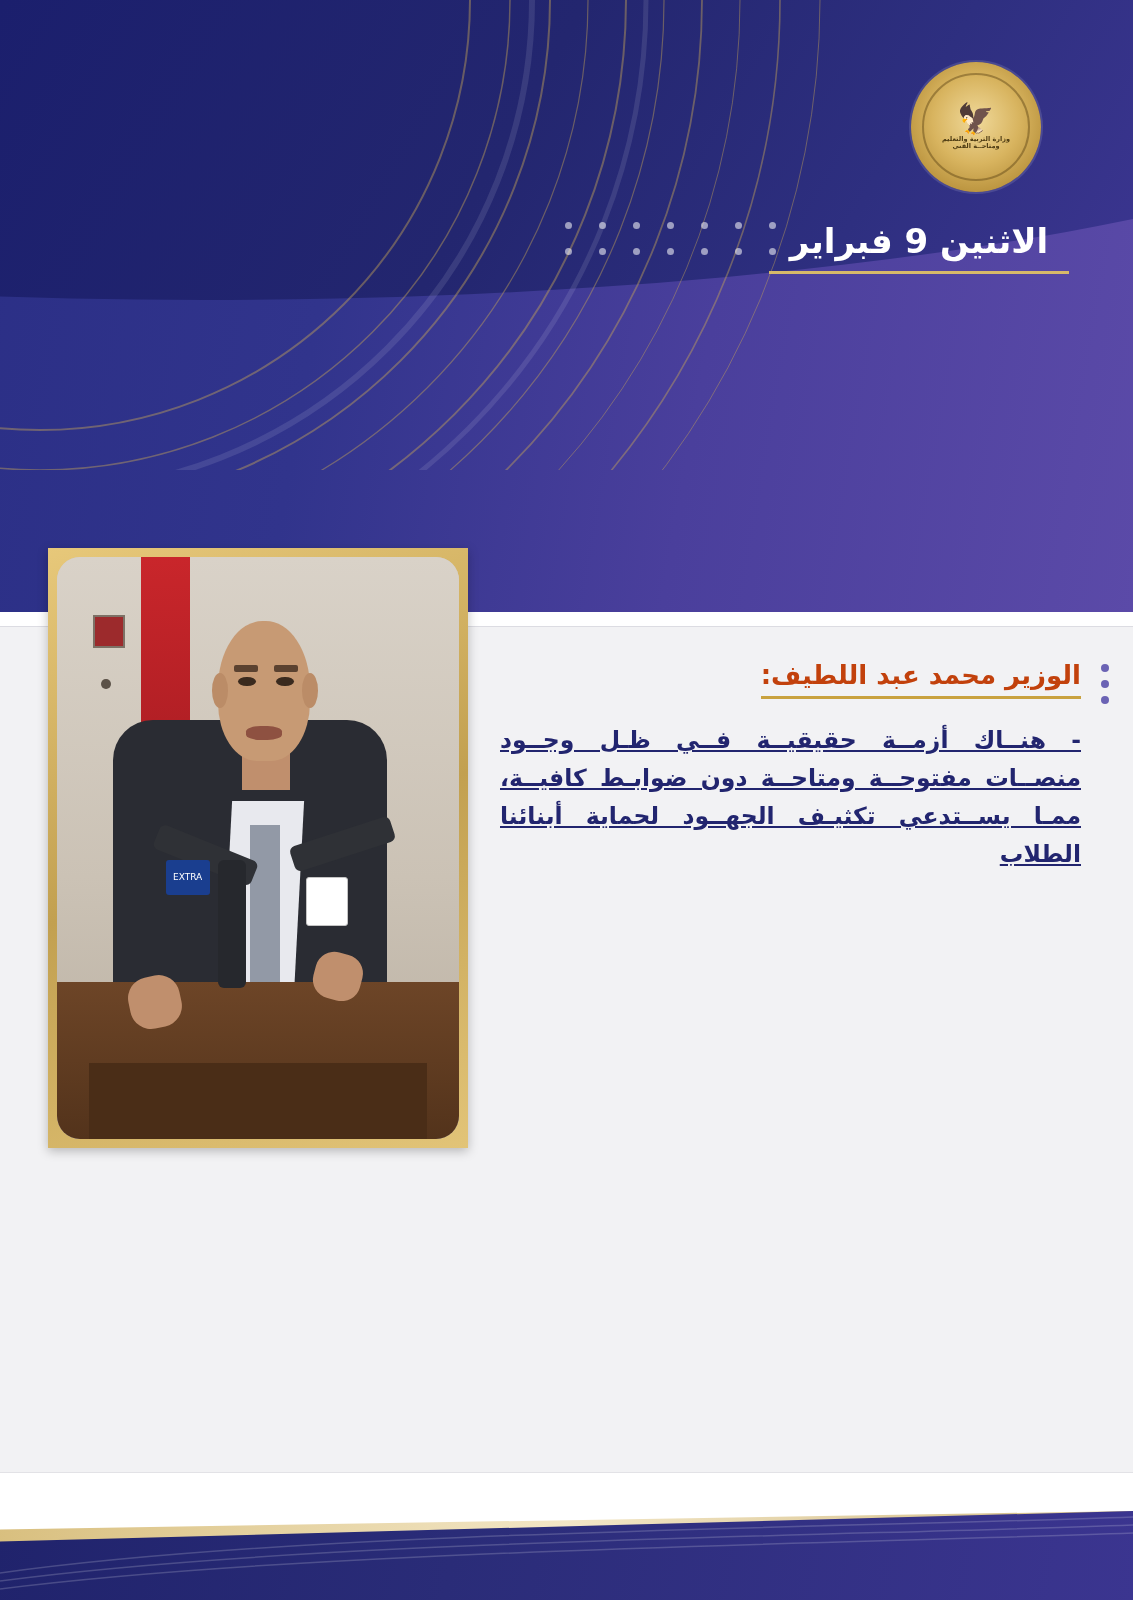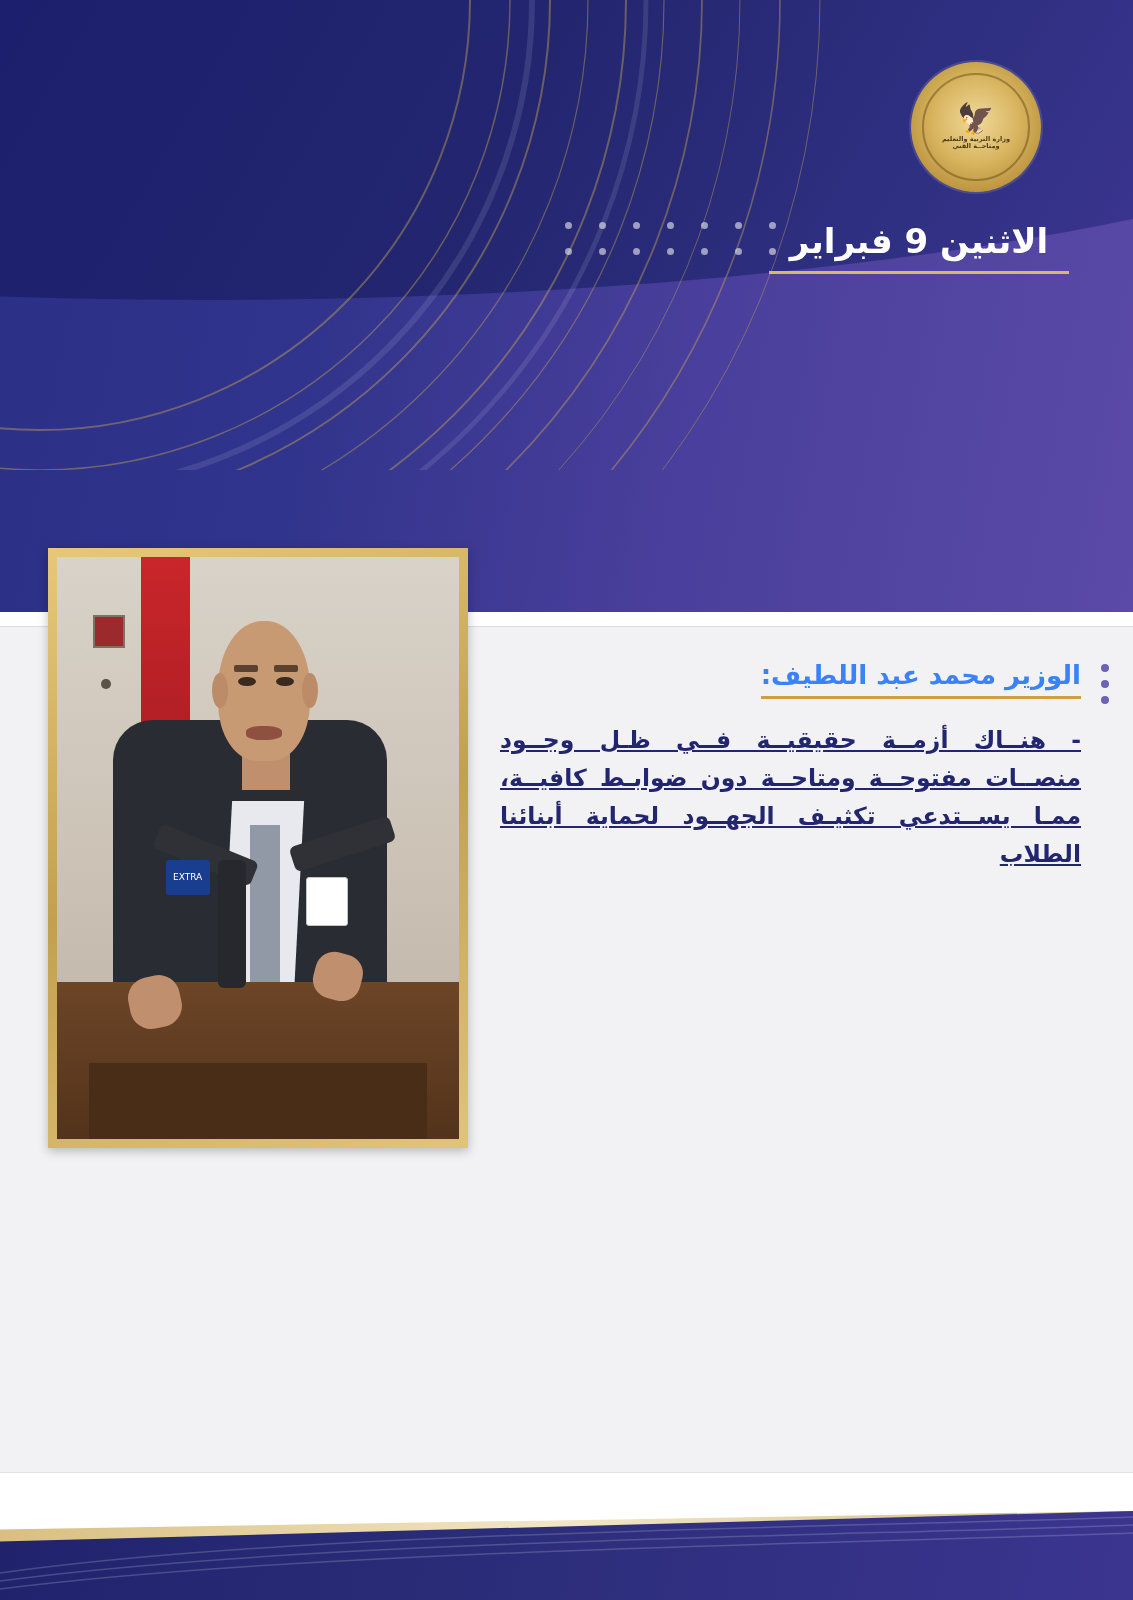--- a/index.html
+++ b/index.html
@@ -145,20 +145,21 @@
     background: linear-gradient(160deg,#e7c87a,#c2a050 50%,#e2c478);
     padding: 9px;
     box-sizing: border-box;
     box-shadow: 0 3px 10px rgba(0,0,0,.25);
   }
   .photo {
     position: relative;
     width: 100%; height: 100%;
     overflow: hidden;
     background: #cfc6bb;
+    border-radius: 23px;
   }
   
   .ph-wall  { position:absolute; inset:0; background:linear-gradient(180deg,#d9d2c8 0%,#cbc2b5 55%,#b9afa1 100%); }
   .ph-flag  { position:absolute; left:21%; top:0; width:12%; height:42%; background:linear-gradient(180deg,#c9262b,#a81c22); border-radius:0 0 6px 6px;}
   .ph-pole  { position:absolute; left:27%; top:0; width:2.2%; height:18%; background:#caa43f; }
   .ph-box   { position:absolute; left:9%; top:10%; width:7%; height:5%; background:#9c2a2c; border:2px solid #7d7166;}
   .ph-dot   { position:absolute; left:11%; top:21%; width:2.4%; height:1.7%; background:#5c5248; border-radius:50%;}
   .ph-pod   { position:absolute; left:0; bottom:0; width:100%; height:27%; background:linear-gradient(180deg,#6d4527,#53331b); }
   .ph-pod2  { position:absolute; left:8%; bottom:0; width:84%; height:13%; background:#4a2d17;}
   .ph-body  { position:absolute; left:14%; bottom:16%; width:68%; height:56%; background:#2a2c33; border-radius:40px 40px 0 0;}
@@ -183,21 +184,21 @@
 
   .quote-col {
     position: absolute;
     left: 500px;
     right: 52px;
     top: 660px;
     text-align: justify;
     text-align-last: right;
   }
   .speaker {
-    color: #3b82f6;
+    color: #c2410c;
     font-size: 26px;
     font-weight: bold;
     border-bottom: 3px solid #c9a23f;
     display: inline-block;
     padding-bottom: 6px;
     margin-bottom: 22px;
   }
   .speaker-dots {
     position: absolute;
     right: -28px; top: 4px;

